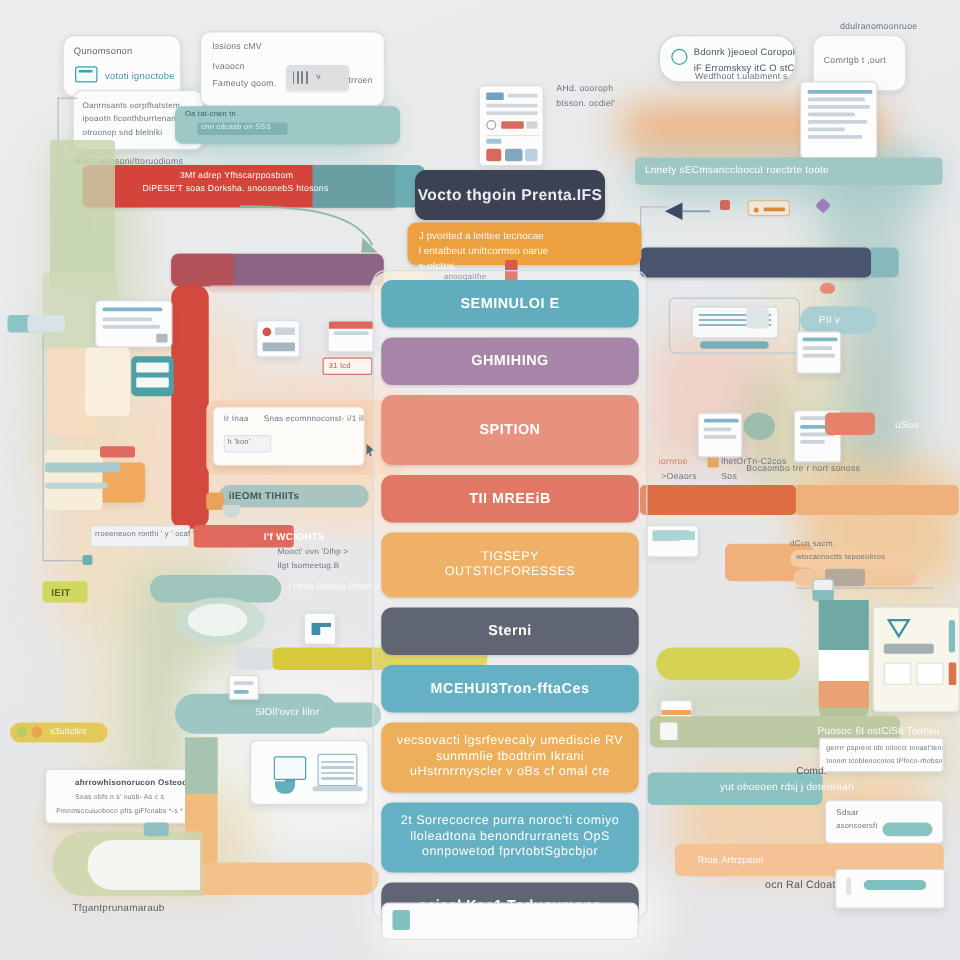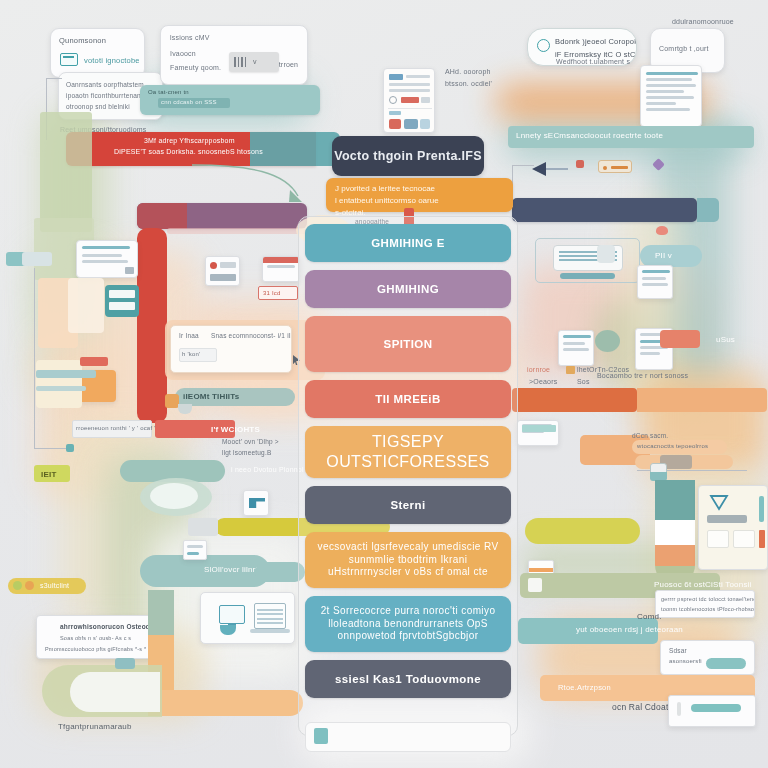--- a/index.html
+++ b/index.html
@@ -23,21 +23,21 @@
   .stack{position:absolute;left:305px;top:224px;width:206px;}
   .bar{
     height:38px;margin-bottom:8px;border-radius:9px;
     display:flex;align-items:center;justify-content:center;
     color:#fff;font-size:11.5px;font-weight:600;letter-spacing:.4px;
     text-align:center;line-height:1.25;padding:3px 10px;
     box-shadow:0 1px 2px rgba(60,60,70,.18);
     box-sizing:border-box;
     filter:blur(.35px);
   }
-  .bar.tall{height:52px;font-size:16px;font-weight:500;}
+  .bar.tall{height:52px;font-size:10px;font-weight:500;}
   .bar.xtall{height:56px;font-size:10px;font-weight:500;}
 
   
   .hdrcard{
     position:absolute;left:332px;top:136px;width:152px;height:40px;border-radius:9px;
     background:#3b4254;color:#e9ecf1;display:flex;align-items:center;justify-content:center;
     font-size:12.5px;font-weight:600;letter-spacing:.3px;filter:blur(.4px);
     box-shadow:0 2px 4px rgba(50,50,60,.2);
   }
   .subcard{
@@ -448,38 +448,41 @@
     <div>l entatbeut unittcormso oarue</div>
     <div>s-otctrai.</div>
   </div>
   <div class="ab" style="left:404px;top:208px;width:10px;height:18px;background:#d9594a;border-radius:2px;"></div>
   <div class="label blurtxt" style="left:355px;top:218px;font-size:6.5px;">anooqaithe</div>
   <div class="label blurtxt" style="left:357px;top:229px;font-size:6.5px;">cont)</div>
   <div class="ab" style="left:296px;top:215px;width:55px;height:30px;background:#f8e8d2;border-radius:50%;opacity:.8;"></div>
 
   <div class="stack">
       <div class="bar" style="background: rgb(53, 150, 171); height: 38px;">
-        <span style="white-space: pre-line;">GHMIHING E</span>
+        <span style="white-space: pre-line;">SEMINULOI E</span>
       </div>
       <div class="bar" style="background: rgb(141, 99, 145); height: 38px;">
         <span style="white-space: pre-line;">GHMIHING</span>
       </div>
       <div class="bar" style="background: rgb(226, 115, 90); height: 56px;">
         <span style="white-space: pre-line;">SPITION</span>
       </div>
       <div class="bar" style="background: rgb(217, 81, 58); height: 38px;">
         <span style="white-space: pre-line;">TII MREEiB</span>
       </div>
       <div class="bar tall" style="background: rgb(233, 156, 61); height: 52px;">
         <span style="white-space: pre-line;">TIGSEPY
 OUTSTICFORESSES</span>
       </div>
       <div class="bar" style="background: rgb(52, 58, 77); height: 38px;">
         <span style="white-space: pre-line;">Sterni</span>
       </div>
+      <div class="bar" style="background: rgb(58, 154, 178); height: 38px;">
+        <span style="white-space: pre-line;">MCEHUI3Tron-fftaCes</span>
+      </div>
       <div class="bar xtall" style="background: rgb(232, 153, 47); height: 56px;">
         <span style="white-space: pre-line;">vecsovacti lgsrfevecaly umediscie RV sunmmlie tbodtrim Ikrani uHstrnrrnyscler v oBs cf omal cte</span>
       </div>
       <div class="bar xtall" style="background: rgb(58, 154, 178); height: 56px;">
         <span style="white-space: pre-line;">2t Sorrecocrce purra noroc'ti comiyo lloleadtona benondrurranets OpS onnpowetod  fprvtobtSgbcbjor</span>
       </div>
       <div class="bar" style="background: rgb(52, 58, 77); height: 38px;">
         <span style="white-space: pre-line;">ssiesl Kas1 Toduovmone</span>
       </div>
     </div>

